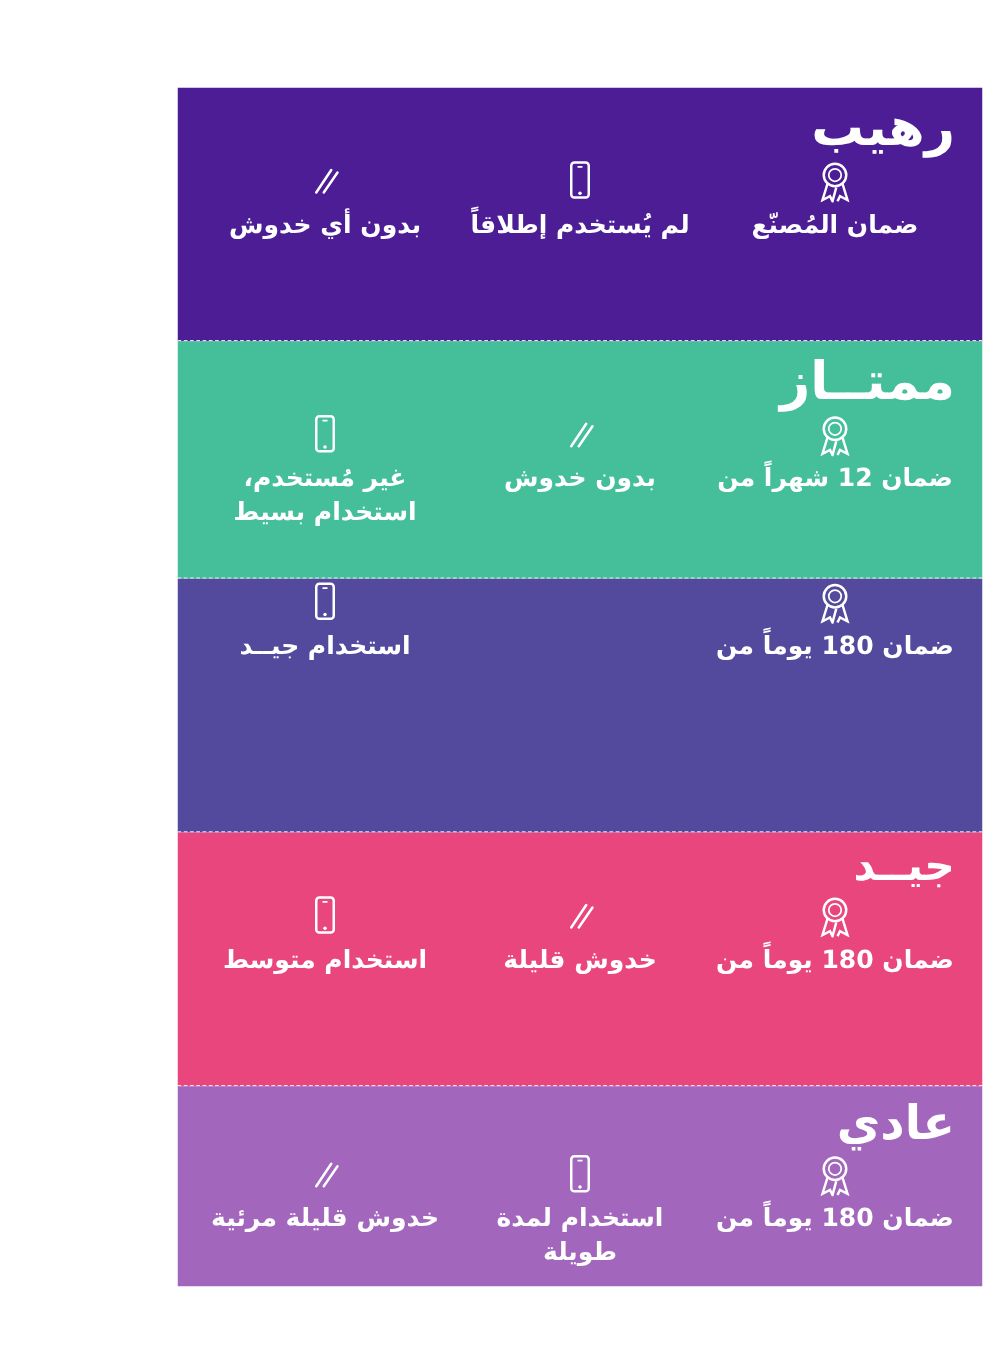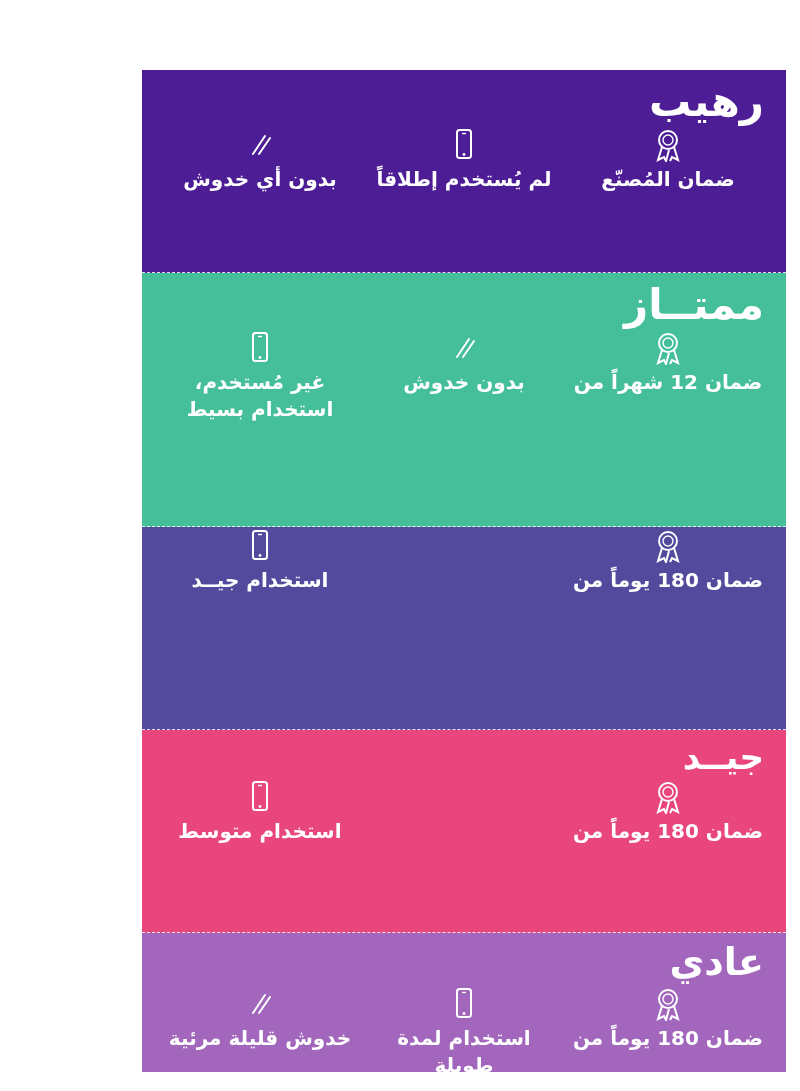--- a/index.html
+++ b/index.html
@@ -91,21 +91,21 @@
   }
   .col-text {
     font-size: 20px;
     font-weight: bold;
     line-height: 1.33;
     text-align: center;
     padding: 0 4px;
   }
   
   .tier-1 { height: 203px; }
-  .tier-2 { height: 254px; }
+  .tier-2 { height: 190px; }
   .tier-3 { height: 203px; }
   .tier-4 { height: 203px; }
   .tier-5 { height: 160px; }
 
   .tier-1 .tier-title { font-size: 42px; }
   .tier-2 .tier-title { font-size: 42px; letter-spacing: 0px; }
   .tier-3 .tier-title { font-size: 40px; }
   .tier-4 .tier-title { font-size: 34px; }
   .tier-5 .tier-title { font-size: 38px; }
 
@@ -226,20 +226,29 @@
                     <circle cx="15" cy="12" r="9" fill="none" stroke="#fff" stroke-width="2"></circle>
                     <circle cx="15" cy="12" r="5" fill="none" stroke="#fff" stroke-width="1.4"></circle>
                     <path d="M9 19 L5 32 L11 29 L13 33 L16 22" fill="none" stroke="#fff" stroke-width="2"></path>
                     <path d="M21 19 L25 32 L19 29 L17 33" fill="none" stroke="#fff" stroke-width="2"></path>
                   </svg>
               </div>
               <div class="col-text">ضمان 180 يوماً من</div>
             </div>
             <div class="col">
               <div class="col-icon">
+                <svg width="34" height="34" viewBox="0 0 34 34">
+                    <path d="M10 26 L22 8" stroke="#fff" stroke-width="2" stroke-linecap="round"></path>
+                    <path d="M16 26 L27 10" stroke="#fff" stroke-width="2" stroke-linecap="round"></path>
+                  </svg>
+              </div>
+              <div class="col-text">خدوش قليلة</div>
+            </div>
+            <div class="col">
+              <div class="col-icon">
                 <svg width="22" height="34" viewBox="0 0 22 34">
                     <rect x="4" y="2" width="14" height="28" rx="2.5" fill="none" stroke="#fff" stroke-width="2"></rect>
                     <line x1="9" y1="5.5" x2="13" y2="5.5" stroke="#fff" stroke-width="1.4"></line>
                     <circle cx="11" cy="26.5" r="1.4" fill="#fff"></circle>
                   </svg>
               </div>
               <div class="col-text">استخدام متوسط</div>
             </div>
           </div>
         </div>

